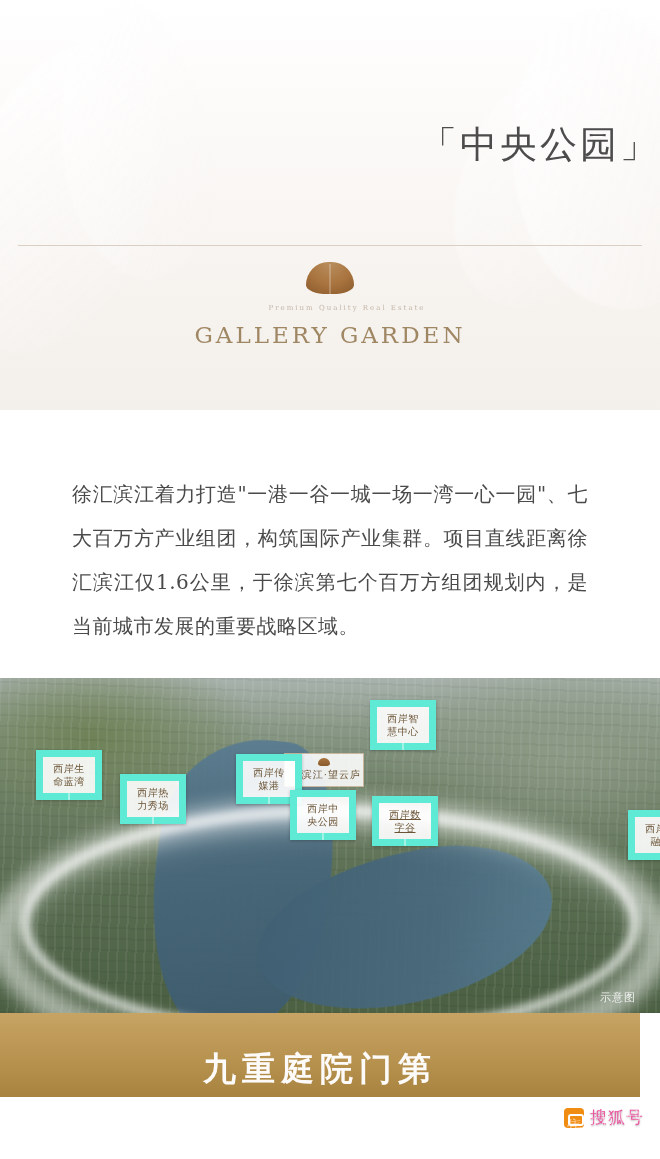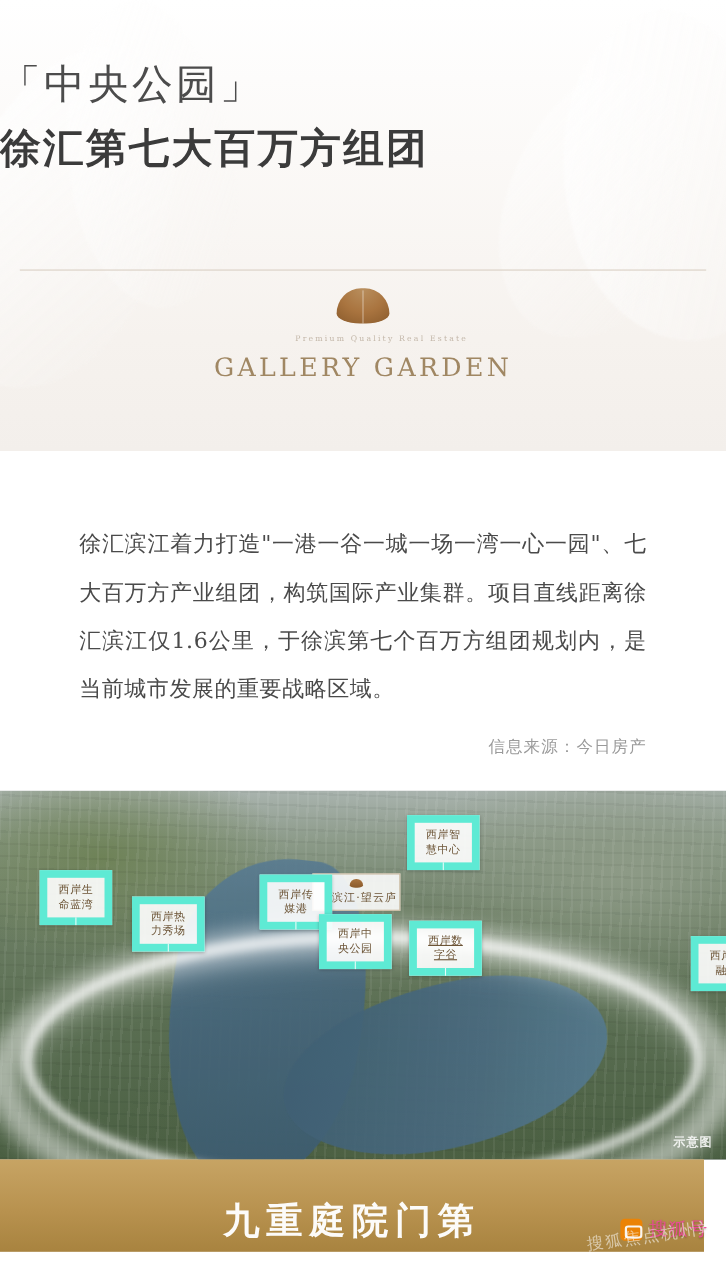--- a/index.html
+++ b/index.html
@@ -35,22 +35,22 @@
     filter: blur(1.2px);
     opacity: .85;
   }
   .f1 { width: 190px; height: 330px; left: -40px; top: 30px; transform: rotate(18deg); }
   .f2 { width: 150px; height: 280px; left: 60px; top: 0px; transform: rotate(-12deg); opacity:.6;}
   .f3 { width: 210px; height: 300px; right: -60px; top: 10px; transform: rotate(-18deg); }
   .f4 { width: 160px; height: 250px; right: 40px; top: 60px; transform: rotate(12deg); opacity:.55;}
 
   .hero-title-wrap {
     position: relative;
-    text-align: left;
-    padding-top: 52px;
+    text-align: right;
+    padding-top: 120px;
   }
   .hero-title-1 {
     font-family: "DejaVu Serif", "Liberation Serif", serif;
     font-size: 37px;
     letter-spacing: 3px;
     color: #4c4c4c;
     line-height: 1.35;
     font-weight: 400;
   }
   .hero-title-2 {
@@ -247,27 +247,26 @@
     border: 1px solid #c8b79c;
     padding: 4px 2px 4px 2px;
   }
   .proj-badge .dot {
     width: 12px; height: 8px; margin: 0 auto 2px auto;
     background: linear-gradient(180deg,#a9743f,#8a5b2c);
     border-radius: 50% 50% 45% 45% / 75% 75% 30% 30%;
   }
   .aerial-note {
     position: absolute;
-    right: 12px;
+    right: 24px;
     bottom: 8px;
     color: rgba(255,255,255,.85);
     font-family: "DejaVu Serif", "Liberation Serif", serif;
     font-size: 11px;
     letter-spacing: 1px;
-    font-weight: bold;
   }
 
   
   .bottom-band {
     position: relative;
     width: 640px;
     height: 84px;
     background: linear-gradient(180deg, #c7a464 0%, #b8924f 55%, #a8833f 100%);
     overflow: hidden;
   }
@@ -334,35 +333,33 @@
 <section class="hero">
   <div class="hero-feathers">
     <div class="feather f1"></div>
     <div class="feather f2"></div>
     <div class="feather f3"></div>
     <div class="feather f4"></div>
   </div>
 
   <div class="hero-title-wrap">
     <div class="hero-title-1">「中央公园」</div>
-    <div class="hero-title-2">徐汇第七大百万方组团</div>
   </div>
 
   <div class="hero-divider"></div>
 
   <div class="logo-block">
     <div class="logo-mark"></div>
     <div class="logo-sub-tiny">Premium Quality Real Estate</div>
     <div class="logo-name">GALLERY GARDEN</div>
   </div>
 </section>
 
 <section class="article">
   <p>徐汇滨江着力打造"一港一谷一城一场一湾一心一园"、七大百万方产业组团，构筑国际产业集群。项目直线距离徐汇滨江仅1.6公里，于徐滨第七个百万方组团规划内，是当前城市发展的重要战略区域。</p>
-  <div class="source">信息来源：今日房产</div>
 </section>
 
 <section class="aerial">
   <div class="aerial-bg"></div>
   <div class="city-specks"></div>
   <div class="river"></div>
   <div class="river2"></div>
   <div class="halo"></div>
   <div class="halo2"></div>
 

